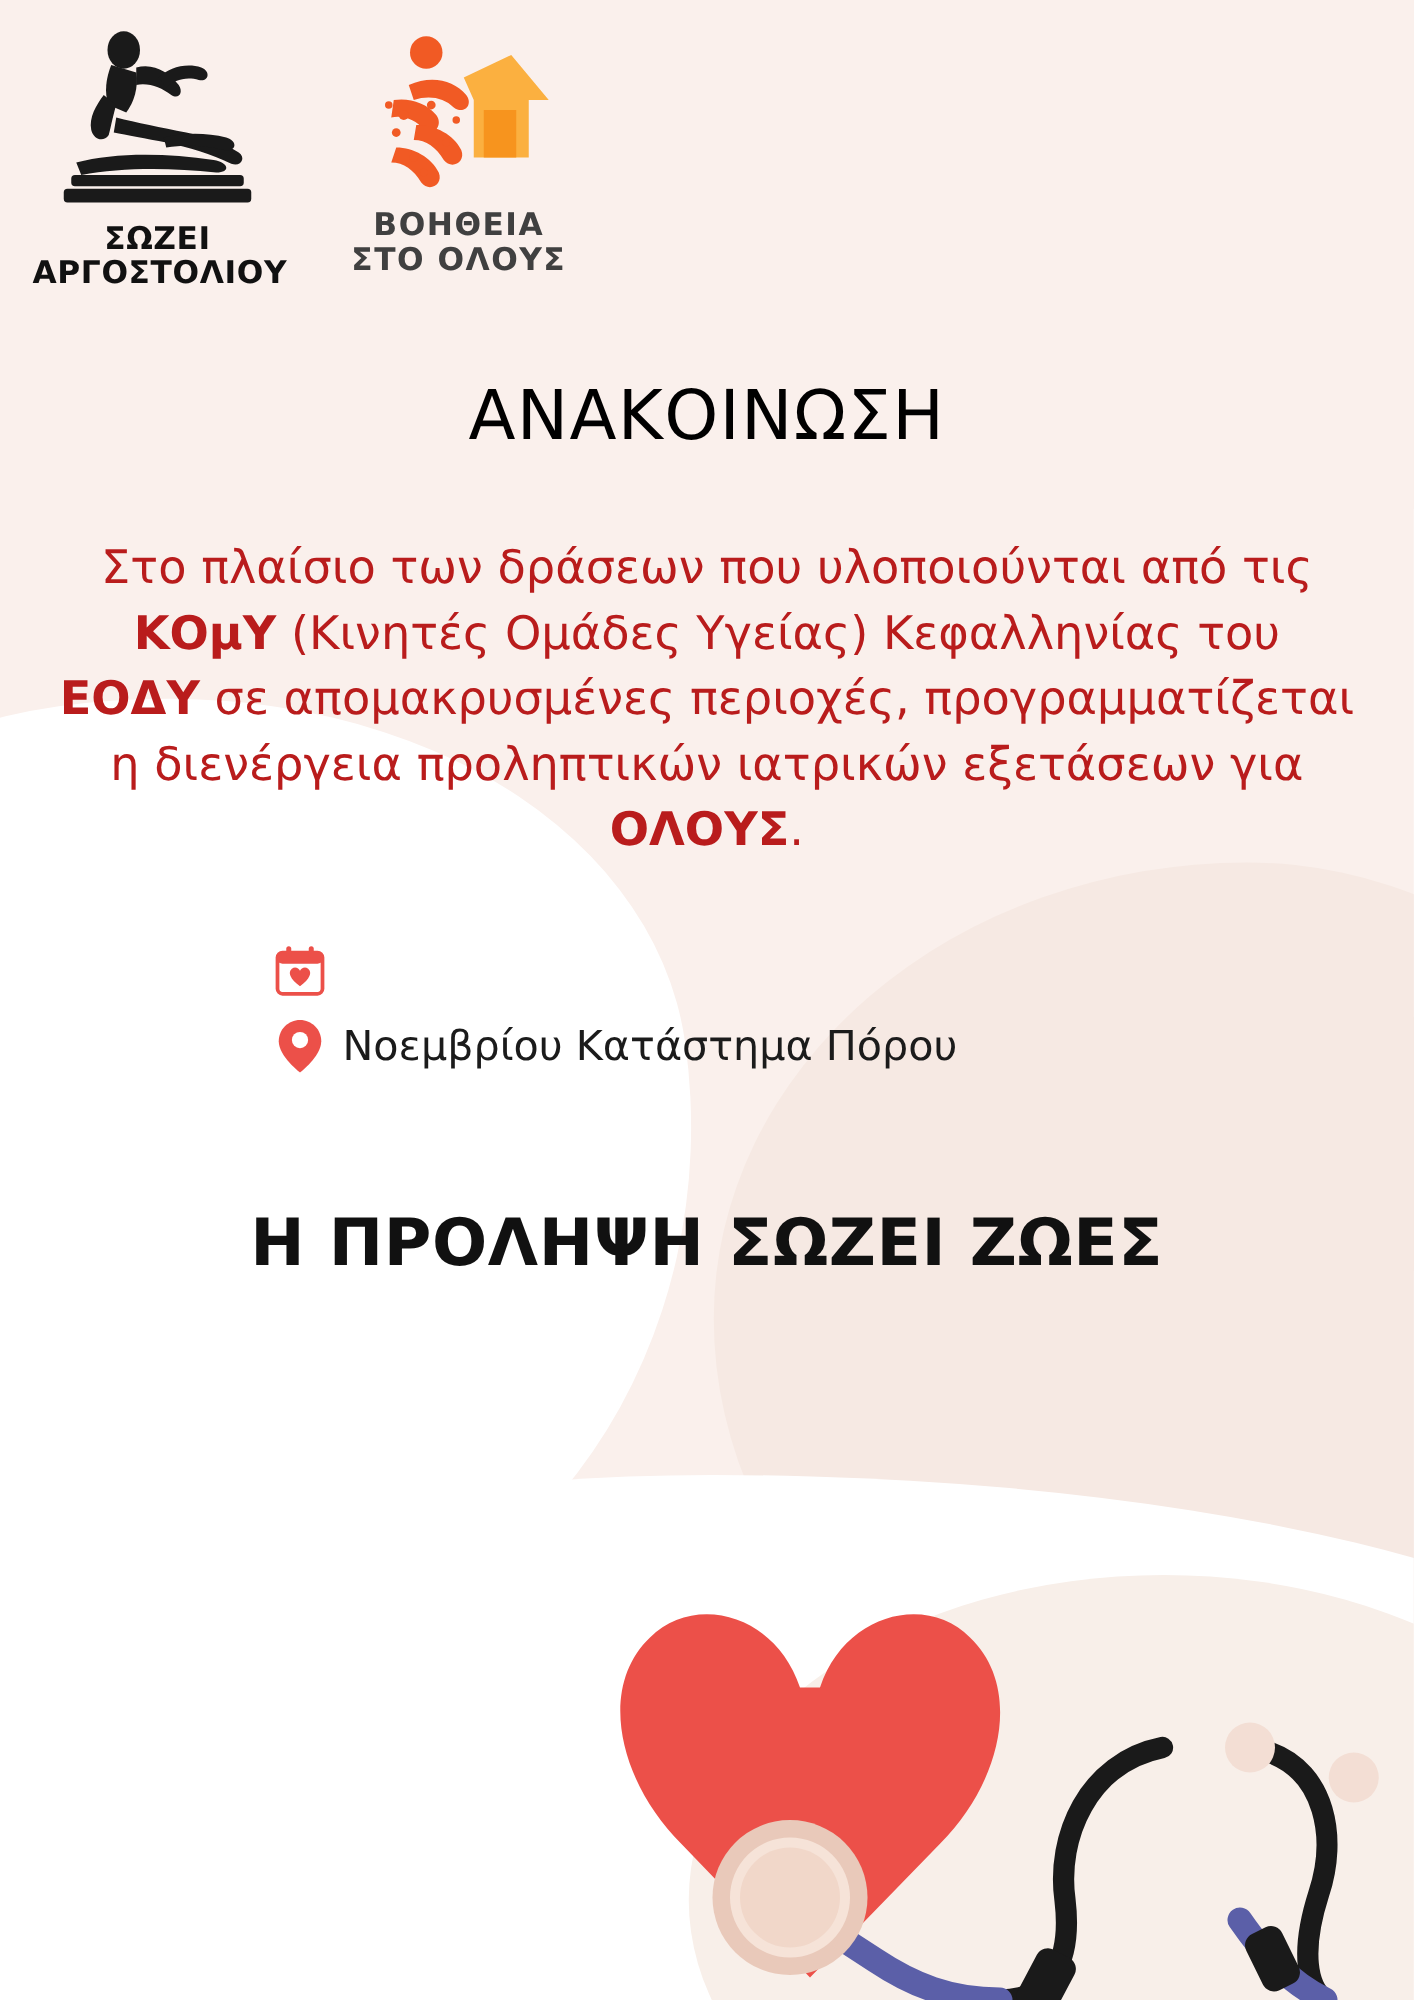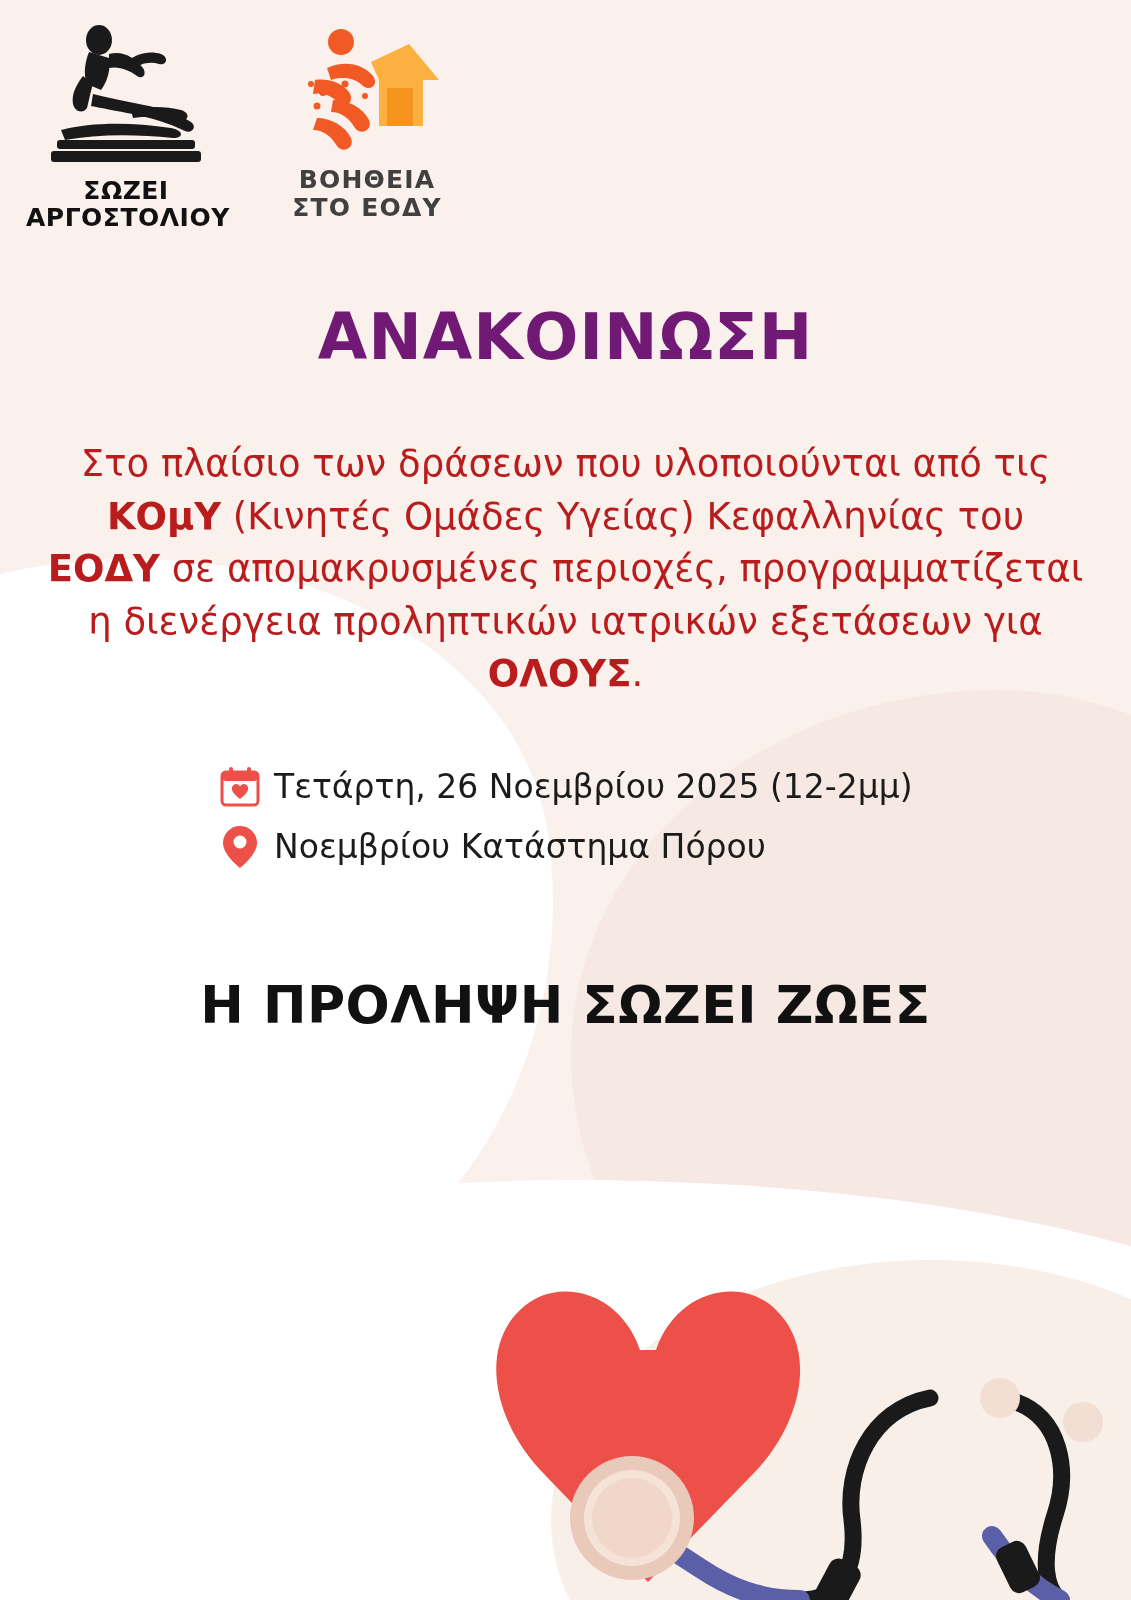--- a/index.html
+++ b/index.html
@@ -107,24 +107,24 @@
   }
   
   .content {
     position: relative;
     z-index: 6;
     padding: 0 40px;
   }
   .title {
     margin: 300px 0 0 0;
     text-align: center;
-    font-size: 64px;
-    font-weight: bold;
+    font-size: 55px;
+    font-weight: normal;
     letter-spacing: 1px;
-    color: #701a75;
+    color: #000000;
   }
   .body-text {
     margin: 64px auto 0 auto;
     width: 1040px;
     text-align: center;
     font-size: 37px;
     line-height: 1.42;
     color: #b91c1c;
   }
   .body-text b {
@@ -221,21 +221,21 @@
           <circle cx="44" cy="104" r="3.5"></circle>
             <circle cx="58" cy="62" r="3.5"></circle>
           <circle cx="70" cy="92" r="3"></circle>
             <circle cx="24" cy="62" r="3"></circle>
           <circle cx="52" cy="116" r="3"></circle>
             <circle cx="78" cy="74" r="3"></circle>
         </g>
       </svg>
       <div class="name">
         <div>ΒΟΗΘΕΙΑ</div>
-        <div>ΣΤΟ ΕΟΔΥ</div>
+        <div>ΣΤΟ ΟΛΟΥΣ</div>
       </div>
     </div>
 
   </div>
 
   <div class="content">
 
     <h1 class="title">ΑΝΑΚΟΙΝΩΣΗ</h1>
 
     <p class="body-text"><span>Στο πλαίσιο των δράσεων που υλοποιούνται από τις </span><b>ΚΟμΥ</b><span> (Κινητές Ομάδες Υγείας) Κεφαλληνίας του </span><b>ΕΟΔΥ</b><span> σε απομακρυσμένες περιοχές, προγραμματίζεται η διενέργεια προληπτικών ιατρικών εξετάσεων για </span><b>ΟΛΟΥΣ</b><span>.</span></p>
@@ -245,21 +245,20 @@
       <div class="detail-row">
         <span class="ico">
           <svg width="44" height="44" viewBox="0 0 44 44">
             <rect x="4" y="7" width="36" height="33" rx="4" fill="#ffffff" stroke="#ec5049" stroke-width="3"></rect>
             <rect x="4" y="7" width="36" height="9" rx="4" fill="#ec5049"></rect>
             <rect x="11" y="2" width="4" height="9" rx="2" fill="#ec5049"></rect>
             <rect x="29" y="2" width="4" height="9" rx="2" fill="#ec5049"></rect>
             <path d="M22 34 C 14 28, 12 23, 15.5 20 C 18 18, 21 19.5, 22 21.5 C 23 19.5, 26 18, 28.5 20 C 32 23, 30 28, 22 34 Z" fill="#ec5049"></path>
           </svg>
         </span>
-        <span class="txt">Τετάρτη, 26 Νοεμβρίου 2025 (12-2μμ)</span>
       </div>
 
       <div class="detail-row">
         <span class="ico">
           <svg width="44" height="48" viewBox="0 0 44 48">
             <path d="M22 3 C 12.6 3, 5 10.6, 5 20 C 5 32, 22 45, 22 45 C 22 45, 39 32, 39 20 C 39 10.6, 31.4 3, 22 3 Z" fill="#ec5049"></path>
             <circle cx="22" cy="19" r="6.5" fill="#ffffff"></circle>
           </svg>
         </span>
         <span class="txt">Νοεμβρίου Κατάστημα Πόρου</span>

